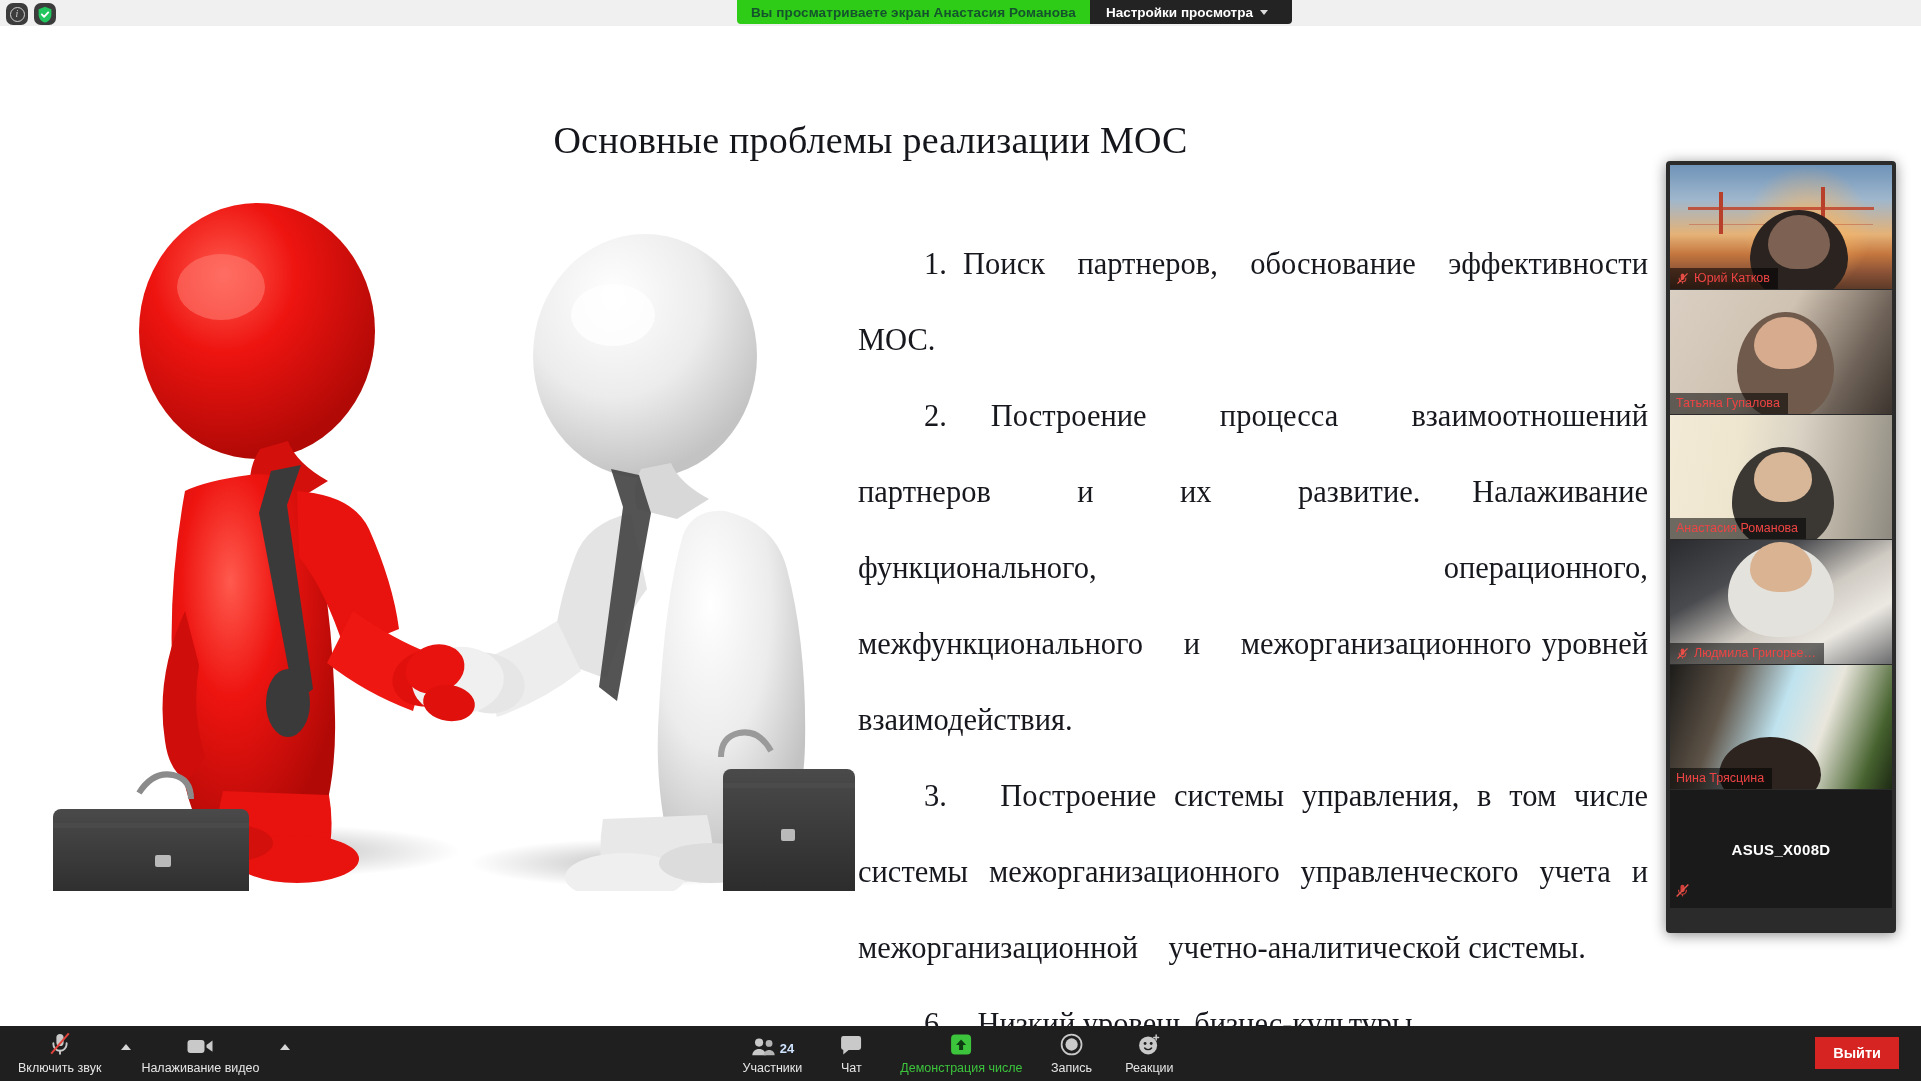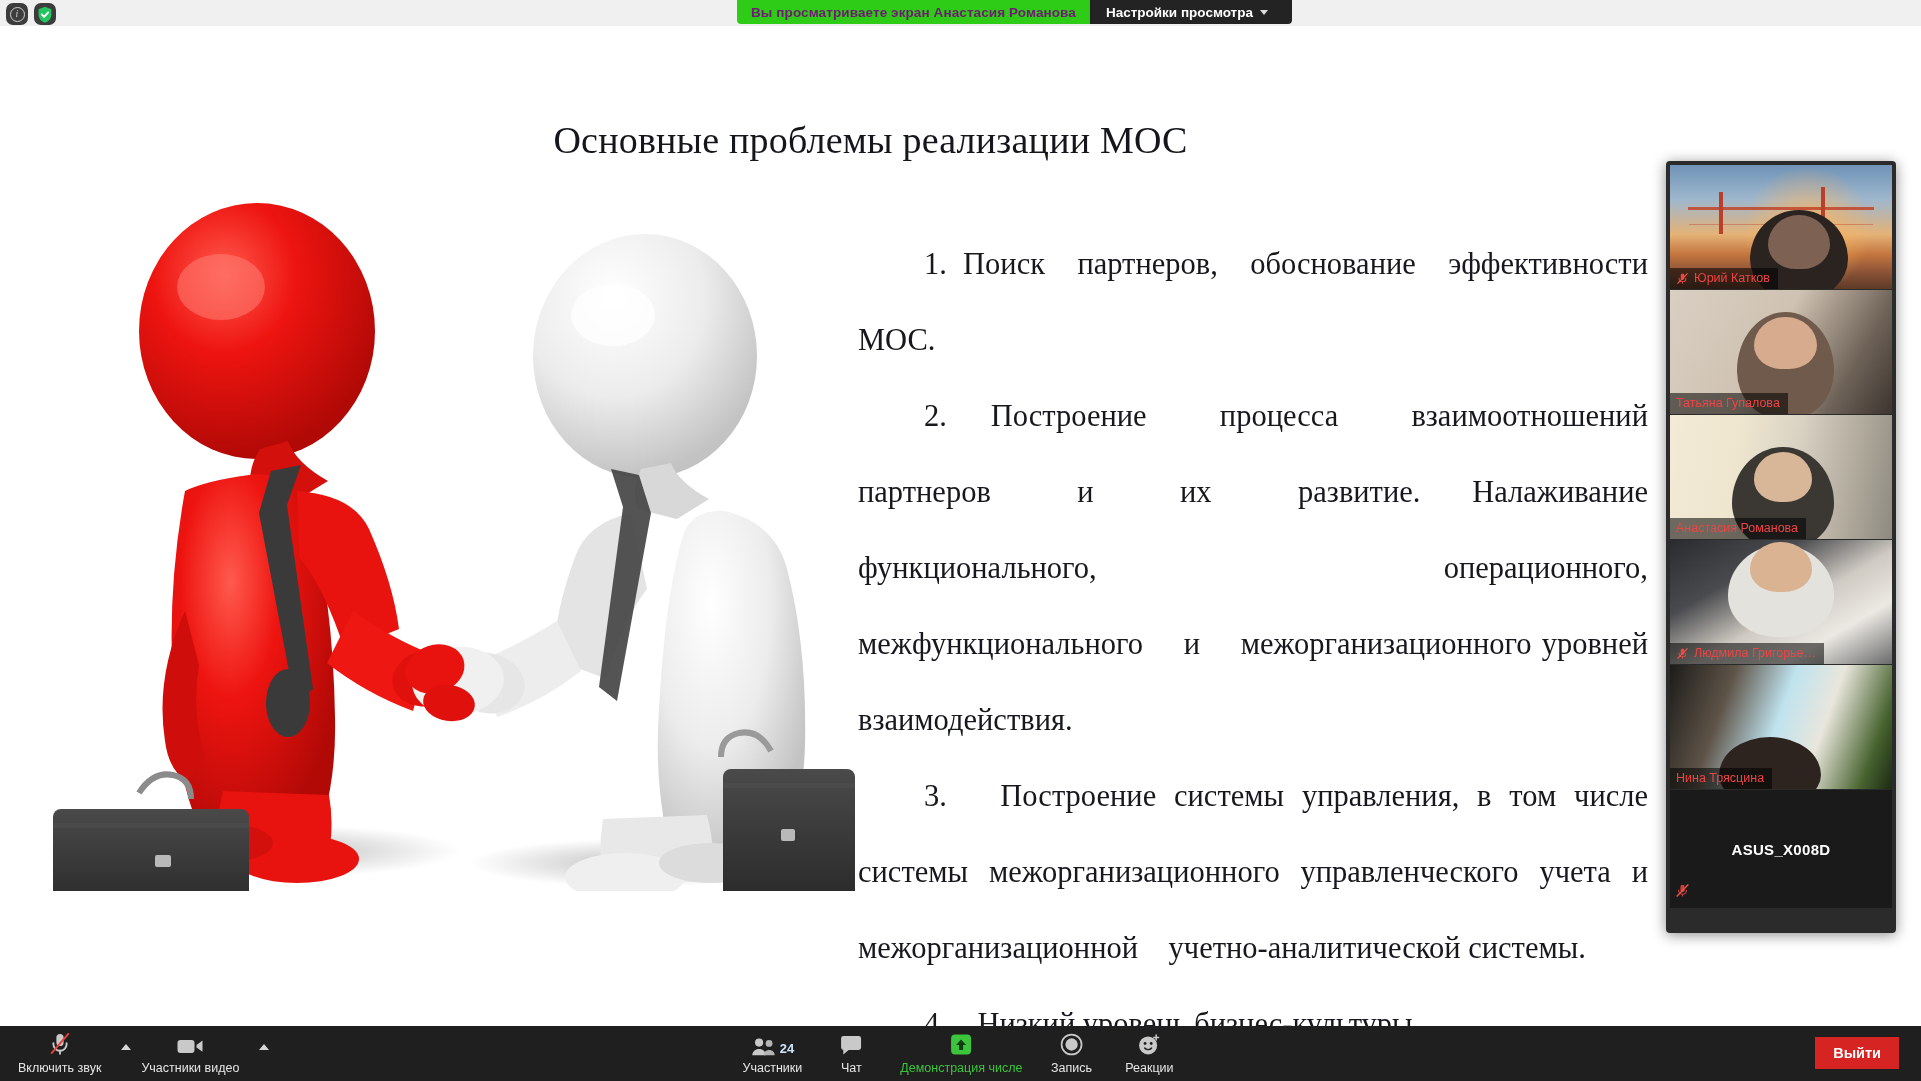--- a/index.html
+++ b/index.html
@@ -28,21 +28,21 @@
     color: #cfcfcf; font-size: 10px; line-height: 12px; text-align: center;
     font-family: "Liberation Serif", serif; font-style: italic;
   }
   .shield-wrap { width: 16px; height: 17px; position: relative; }
 
   .share-pill-group {
     position: absolute; left: 737px; top: 0; display: flex; height: 24px;
     border-radius: 0 0 4px 4px; overflow: hidden;
   }
   .share-green {
-    background: #2ecc16; color: #701a75; font-size: 13.5px; font-weight: 600;
+    background: #2ecc16; color: #14532d; font-size: 13.5px; font-weight: 600;
     display: flex; align-items: center; padding: 0 14px; letter-spacing: .1px;
   }
   .share-dark {
     background: #232323; color: #ffffff; font-size: 13.5px; font-weight: 700;
     display: flex; align-items: center; gap: 7px; padding: 0 24px 0 16px;
   }
   .caret-down {
     width: 0; height: 0; border-left: 4px solid transparent;
     border-right: 4px solid transparent; border-top: 5px solid #dddddd;
   }
@@ -258,21 +258,21 @@
           </g>
         </svg>
       </div>
 
       <div class="slide-title">Основные проблемы реализации МОС</div>
 
       <div class="slide-body">
         <p class="indent">1. Поиск  партнеров,  обоснование  эффективности МОС.</p>
         <p class="indent">2.   Построение     процесса     взаимоотношений партнеров     и     их     развитие.   Налаживание функционального,                              операционного, межфункционального    и    межорганизационного уровней взаимодействия.</p>
         <p class="indent">3.   Построение системы управления, в том числе системы межорганизационного управленческого учета и    межорганизационной    учетно-аналитической системы.</p>
-        <p class="indent">4.    Низкий уровень бизнес-культуры.</p>
+        <p class="indent">6.    Низкий уровень бизнес-культуры.</p>
       </div>
     </div>
 
     <div class="filmstrip">
 
       <div class="vtile">
         <div class="bg-bridge">
           <div class="bridge-span"></div>
           <div class="bridge-tower" style="left:22%;top:22%;height:34%"></div>
           <div class="bridge-tower" style="left:68%;top:18%;height:40%"></div>
@@ -368,21 +368,21 @@
       </div>
 
       <div class="tb-grouped">
         <div class="tb-item">
           <div class="tb-icon">
             <svg width="28" height="20" viewBox="0 0 28 20">
               <rect x="1.5" y="4" width="17" height="13" rx="3" fill="#c9c9c9"></rect>
               <path d="M20.5 9 26.5 4.6v11.2L20.5 11.4z" fill="#c9c9c9"></path>
             </svg>
           </div>
-          <div class="tb-label">Участники видео</div>
+          <div class="tb-label">Налаживание видео</div>
         </div>
         <div class="tb-caret"></div>
       </div>
     </div>
 
     <div class="tb-center">
       <div class="tb-item">
         <div class="tb-icon">
           <svg width="26" height="19" viewBox="0 0 26 19">
             <circle cx="8" cy="5.6" r="4.1" fill="#c9c9c9"></circle>

